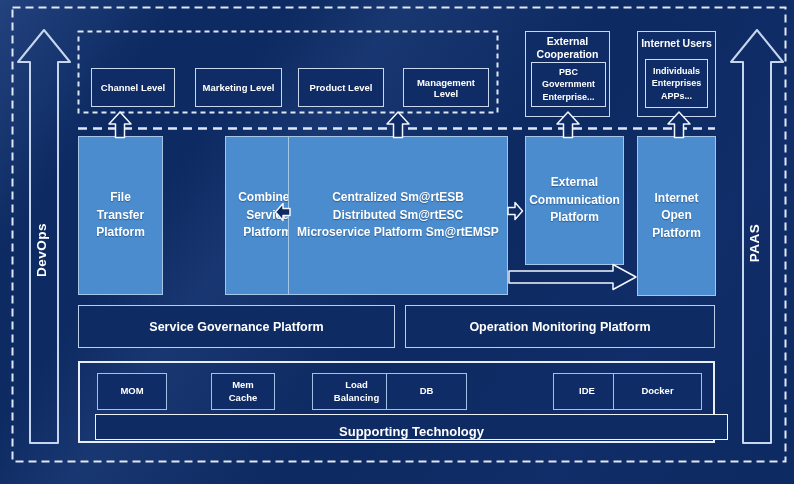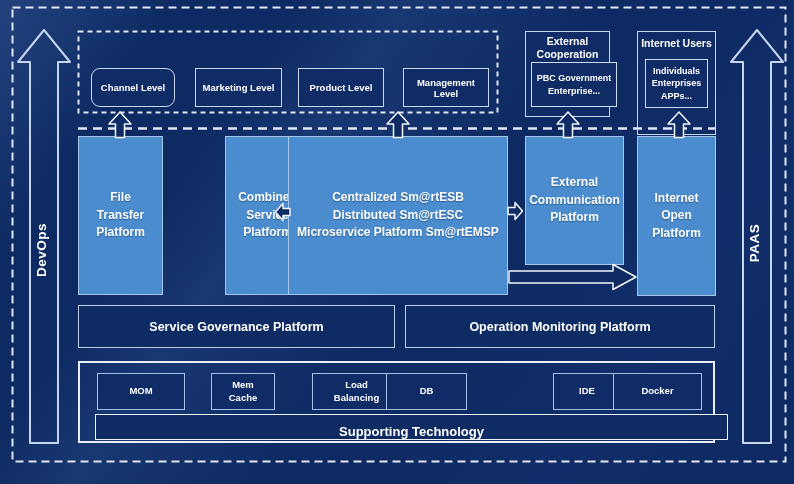--- a/index.html
+++ b/index.html
@@ -29,43 +29,43 @@
   .captitle{font-size:10.5px;line-height:1.25;font-weight:600;text-align:center;}
   .vlabel{position:absolute;width:100px;height:20px;text-align:center;
           transform:rotate(-90deg);font-size:13.5px;font-weight:700;letter-spacing:.5px;}
   svg{position:absolute;left:0;top:0;pointer-events:none;}
 </style>
 </head>
 <body>
 
 <div id="canvas">
 
-  <div class="abs ctr darkbox lvl" style="left:91px;top:68px;width:84px;height:39px;border-radius:9px;">
+  <div class="abs ctr darkbox lvl" style="left:91px;top:68px;width:84px;height:39px;">
     <span>Channel Level</span>
   </div>
   <div class="abs ctr darkbox lvl" style="left:195px;top:68px;width:87px;height:39px;align-items:center;">
     <span>Marketing Level</span>
   </div>
   <div class="abs ctr darkbox lvl" style="left:298px;top:68px;width:86px;height:39px;">
     <span>Product Level</span>
   </div>
   <div class="abs ctr darkbox lvl" style="left:403px;top:68px;width:86px;height:39px;">
     <span>Management Level</span>
   </div>
 
   <div class="abs darkbox" style="left:525px;top:31px;width:85px;height:86px;">
     <div class="captitle pre" style="margin-top:3px;">External
 Cooperation</div>
-    <div class="abs ctr innerbox pre" style="left:5px;top:30px;width:86px;height:45px;">
+    <div class="abs ctr innerbox pre" style="left:5px;top:30px;width:75px;height:45px;">
       <span>PBC Government
 Enterprise...</span>
     </div>
   </div>
 
-  <div class="abs darkbox" style="left:637px;top:31px;width:79px;height:104px;">
+  <div class="abs darkbox" style="left:637px;top:31px;width:79px;height:86px;">
     <div class="captitle" style="margin-top:5px;font-weight:700;">Internet Users</div>
     <div class="abs ctr innerbox pre" style="left:7px;top:27px;width:63px;height:49px;">
       <span>Individuals
 Enterprises
 APPs...</span>
     </div>
   </div>
 
   <div class="abs ctr blue pre" style="left:78px;top:136px;width:85px;height:159px;">
     <span>File
@@ -95,21 +95,21 @@
 
   <div class="abs ctr rowbox" style="left:78px;top:305px;width:317px;height:43px;">
     <span>Service Governance Platform</span>
   </div>
   <div class="abs ctr rowbox" style="left:405px;top:305px;width:310px;height:43px;">
     <span>Operation Monitoring Platform</span>
   </div>
 
   <div class="abs frame" style="left:78px;top:361px;width:637px;height:82px;"></div>
 
-  <div class="abs ctr techbox pre" style="left:97px;top:373px;width:88px;height:37px;">
+  <div class="abs ctr techbox pre" style="left:97px;top:373px;width:70px;height:37px;">
     <span>MOM</span>
   </div>
   <div class="abs ctr techbox pre" style="left:211px;top:373px;width:64px;height:37px;">
     <span>Mem
 Cache</span>
   </div>
   <div class="abs ctr techbox pre" style="left:312px;top:373px;width:89px;height:37px;">
     <span>Load
 Balancing</span>
   </div>

